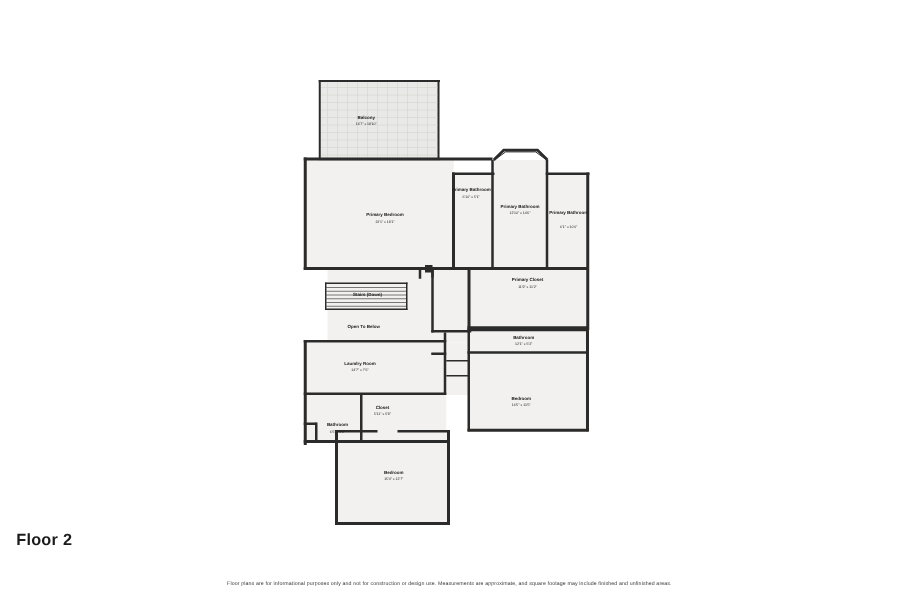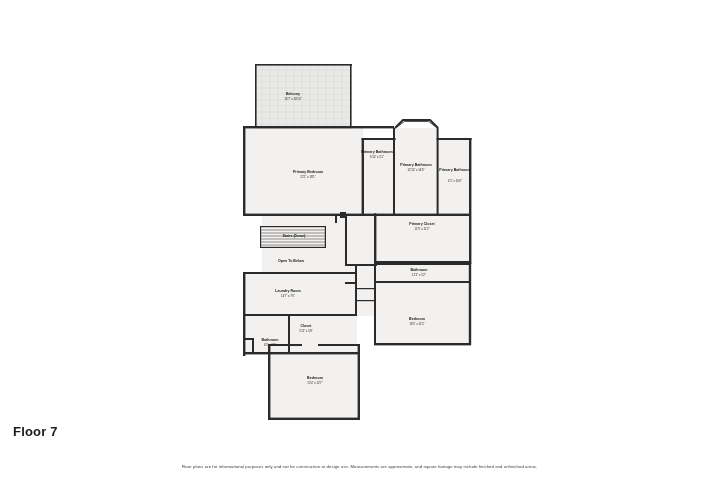--- a/index.html
+++ b/index.html
@@ -234,14 +234,14 @@
         <text class="room-label room-dim" x="270" y="346">6'5" x 9'6"</text>
       </g>
       <g>
         <text class="room-label room-name" x="315" y="379">Bedroom</text>
         <text class="room-label room-dim" x="315" y="384">15'4" x 12'7"</text>
       </g>
     </g>
   </svg>
 </div>
 
-<div id="floor-label">Floor 7</div>
+<div id="floor-label">Floor 2</div>
 <div id="disclaimer">Floor plans are for informational purposes only and not for construction or design use. Measurements are approximate, and square footage may include finished and unfinished areas.</div>
 
 </body></html>

